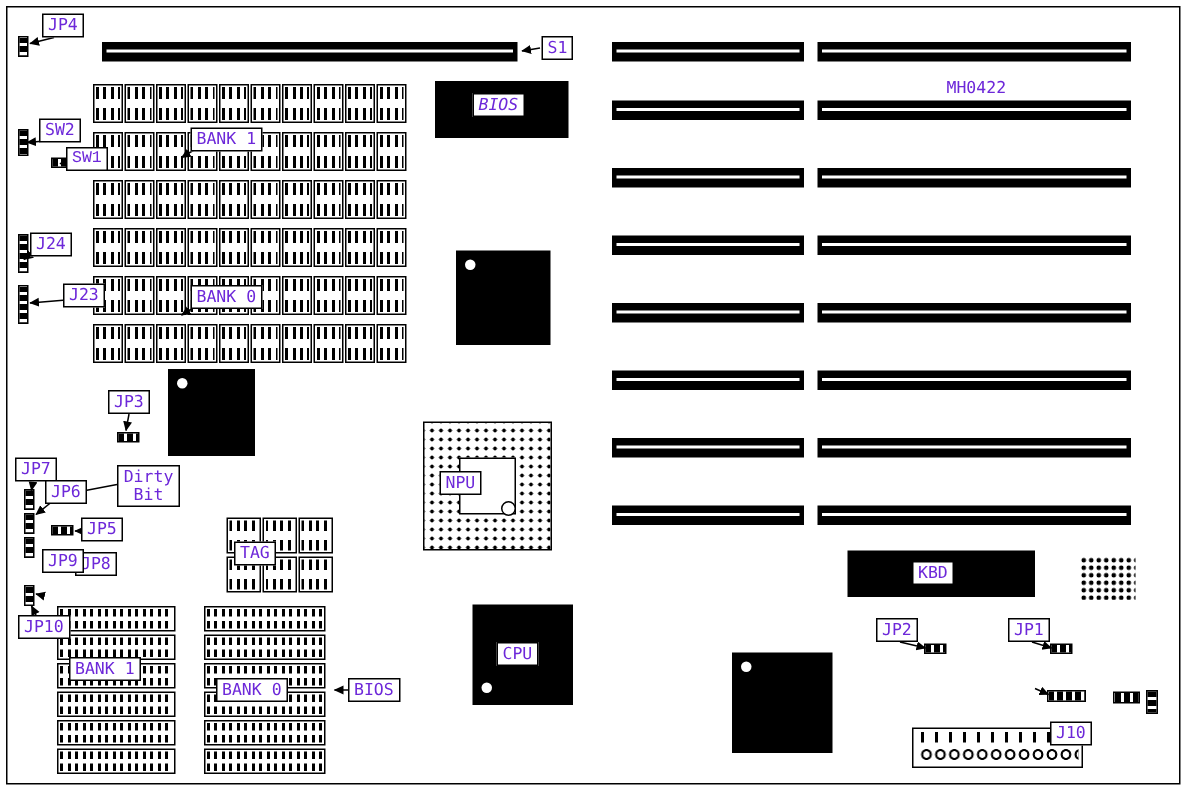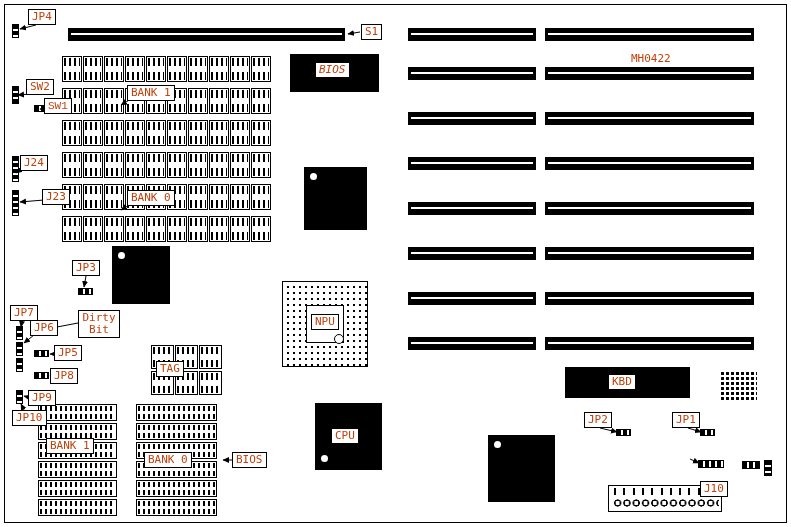--- a/index.html
+++ b/index.html
@@ -1,19 +1,19 @@
 <!DOCTYPE html>
 <html><head>
 <meta charset="utf-8">
 <style>
   * { box-sizing: border-box; }
   html,body { margin:0; padding:0; background:#fff; }
   #stage {
     position:relative; width:791px; height:527px; background:#fff;
-    font-family:"DejaVu Sans Mono", monospace; color:#c2410c; overflow:hidden;
+    font-family:"DejaVu Sans Mono", monospace; color:#6d28d9; overflow:hidden;
   }
   .frame { position:absolute; border:1px solid #000; background:transparent; z-index:1; }
   .lbl {
     position:absolute; background:#fff; border:1px solid #000;
     font-size:11px; line-height:12px; padding:1px 3px; white-space:nowrap; z-index:30;
   }
   .lbl.noborder { border:none; background:transparent; }
   .lbl.wrap { white-space:normal; text-align:center; }
   .chip { position:absolute; background:#000; z-index:10; }
   .chip .dot { position:absolute; width:7px; height:7px; border-radius:50%; background:#fff; }
@@ -230,24 +230,24 @@
     <div class="lbl" style="position: absolute; left: 127px; top: 85px;">BANK 1</div>
     <div class="lbl" style="position: absolute; left: 20px; top: 155px;">J24</div>
     <div class="lbl" style="position: absolute; left: 42px; top: 189px;">J23</div>
     <div class="lbl" style="position: absolute; left: 127px; top: 190px;">BANK 0</div>
     <div class="lbl" style="position: absolute; left: 72px; top: 260px;">JP3</div>
     <div class="lbl wrap" style="position: absolute; left: 78px; top: 310px; width: 42px;">Dirty Bit</div>
     <div class="lbl" style="position: absolute; left: 10px; top: 305px;">JP7</div>
     <div class="lbl" style="position: absolute; left: 30px; top: 320px;">JP6</div>
     <div class="lbl" style="position: absolute; left: 54px; top: 345px;">JP5</div>
     <div class="lbl" style="position: absolute; left: 50px; top: 368px;">JP8</div>
-    <div class="lbl" style="position: absolute; left: 28px; top: 390px;">JP9</div>
+    <div class="lbl" style="position: absolute; left: 28px; top: 366px;">JP9</div>
     <div class="lbl" style="position: absolute; left: 12px; top: 410px;">JP10</div>
     <div class="lbl" style="position: absolute; left: 156px; top: 361px;">TAG</div>
-    <div class="lbl" style="position: absolute; left: 311px; top: 314px;">NPU</div>
+    <div class="lbl" style="position: absolute; left: 293px; top: 314px;">NPU</div>
     <div class="lbl" style="position: absolute; left: 331px; top: 428px;">CPU</div>
     <div class="lbl" style="position: absolute; left: 46px; top: 438px;">BANK 1</div>
     <div class="lbl" style="position: absolute; left: 144px; top: 452px;">BANK 0</div>
     <div class="lbl" style="position: absolute; left: 232px; top: 452px;">BIOS</div>
     <div class="lbl" style="position: absolute; left: 608px; top: 374px;">KBD</div>
     <div class="lbl" style="position: absolute; left: 584px; top: 412px;">JP2</div>
     <div class="lbl" style="position: absolute; left: 672px; top: 412px;">JP1</div>
     <div class="lbl" style="position: absolute; left: 700px; top: 447px; margin-top: 34px;">J10</div>
   </div>
 

